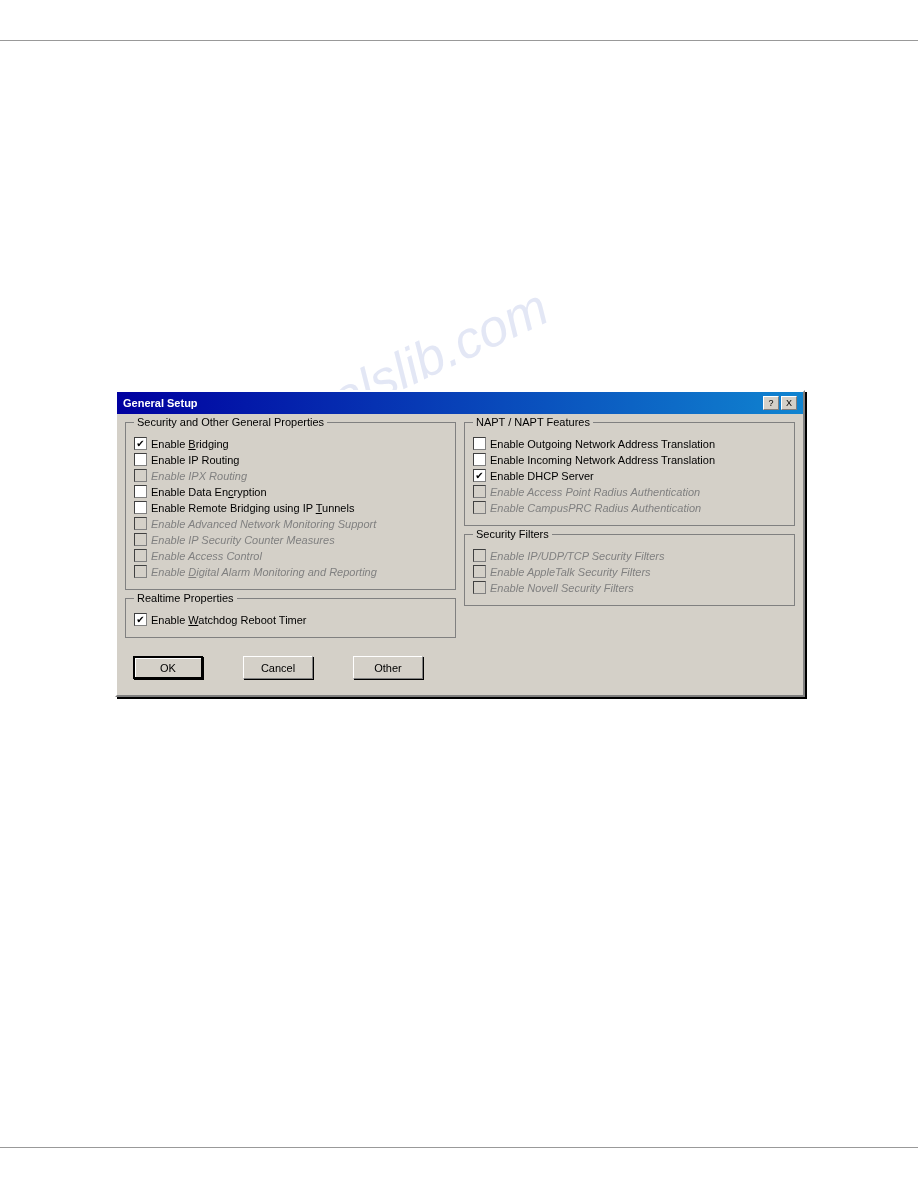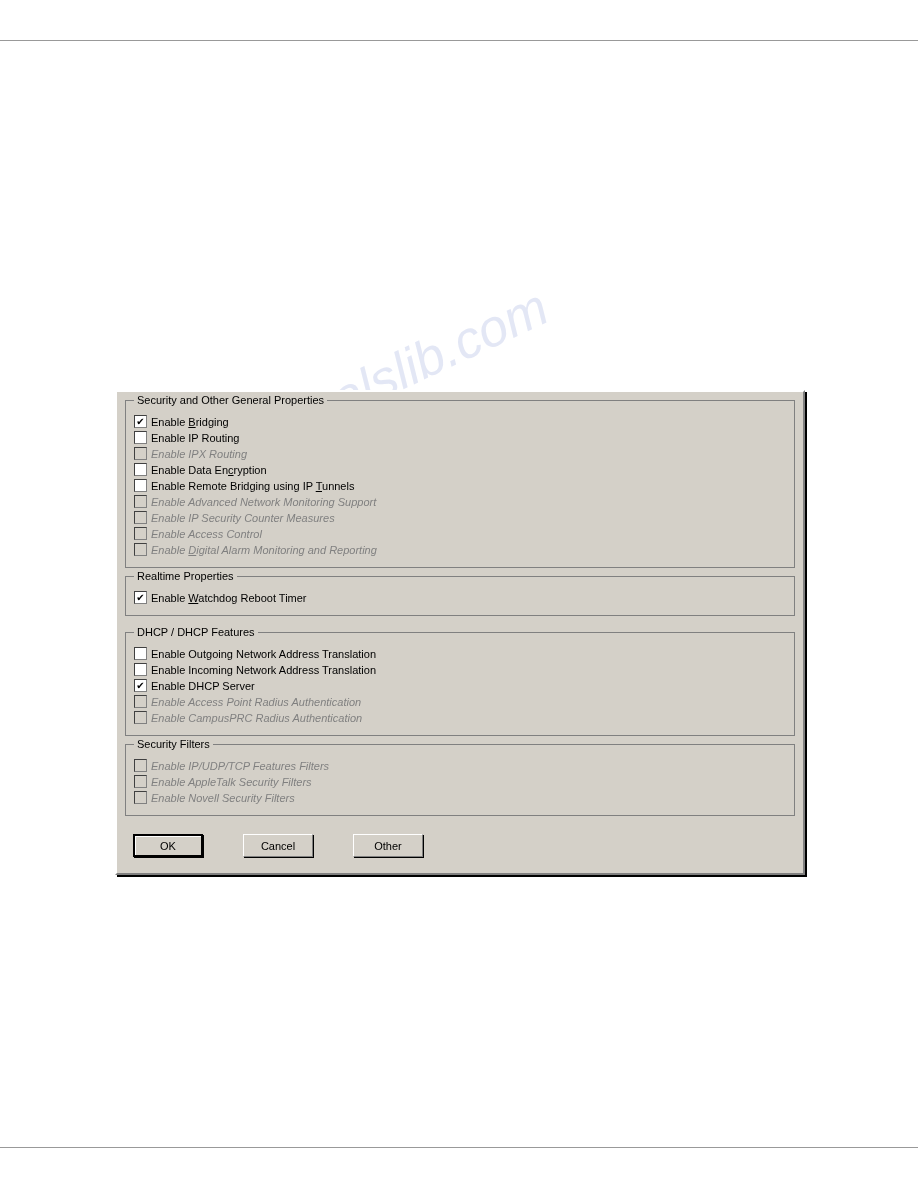--- a/index.html
+++ b/index.html
@@ -93,21 +93,20 @@
 
     
     .dialog-body {
       padding: 8px;
     }
 
     
     .dialog-columns {
       display: flex;
       gap: 8px;
-      flex-direction: column;
     }
 
     
     .group-box {
       border: 1px solid #808080;
       border-top: 1px solid #808080;
       position: relative;
       padding: 14px 8px 8px 8px;
       margin-bottom: 8px;
     }
@@ -204,20 +203,27 @@
 </head>
 <body>
 
 <div class="page-top-border"></div>
 <div class="page-bottom-border"></div>
 
 <div class="watermark">manualslib.com</div>
 
 <div class="dialog">
 
+  <div class="title-bar">
+    <span class="title-bar-text">General Setup</span>
+    <div class="title-bar-controls">
+      <div class="title-btn">?</div>
+      <div class="title-btn">X</div>
+    </div>
+  </div>
 
   <div class="dialog-body">
     <div class="dialog-columns">
 
       <div class="left-col">
         <div class="group-box">
           <span class="group-box-title">Security and Other General Properties</span>
 
           <div class="checkbox-row">
             <div class="win-checkbox">
@@ -274,21 +280,21 @@
                 <span class="checkmark">✔</span>
               </div>
             <label>Enable <span class="ul">W</span>atchdog Reboot Timer</label>
           </div>
         </div>
       </div>
 
       <div class="right-col">
 
         <div class="group-box">
-          <span class="group-box-title">DHCP / DHCP Features</span>
+          <span class="group-box-title">NAPT / NAPT Features</span>
 
           <div class="checkbox-row">
             <div class="win-checkbox"></div>
             <label>Enable Outgoing Network Address Translation</label>
           </div>
 
           <div class="checkbox-row">
             <div class="win-checkbox"></div>
             <label>Enable Incoming Network Address Translation</label>
           </div>
@@ -309,21 +315,21 @@
             <div class="win-checkbox disabled"></div>
             <label>Enable CampusPRC Radius Authentication</label>
           </div>
         </div>
 
         <div class="group-box">
           <span class="group-box-title">Security Filters</span>
 
           <div class="checkbox-row disabled">
             <div class="win-checkbox disabled"></div>
-            <label>Enable IP/UDP/TCP Features Filters</label>
+            <label>Enable IP/UDP/TCP Security Filters</label>
           </div>
 
           <div class="checkbox-row disabled">
             <div class="win-checkbox disabled"></div>
             <label>Enable AppleTalk Security Filters</label>
           </div>
 
           <div class="checkbox-row disabled">
             <div class="win-checkbox disabled"></div>
             <label>Enable Novell Security Filters</label>

